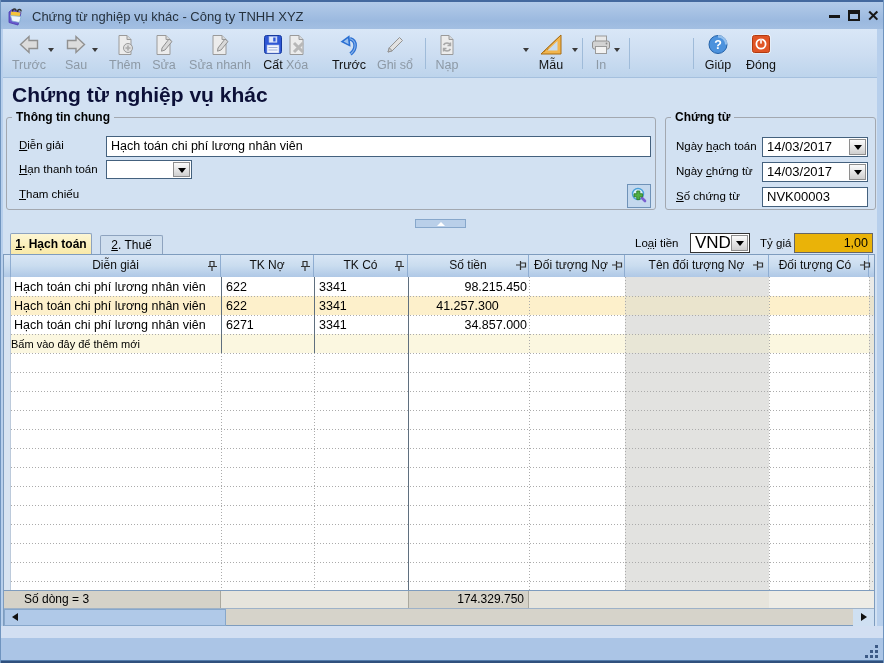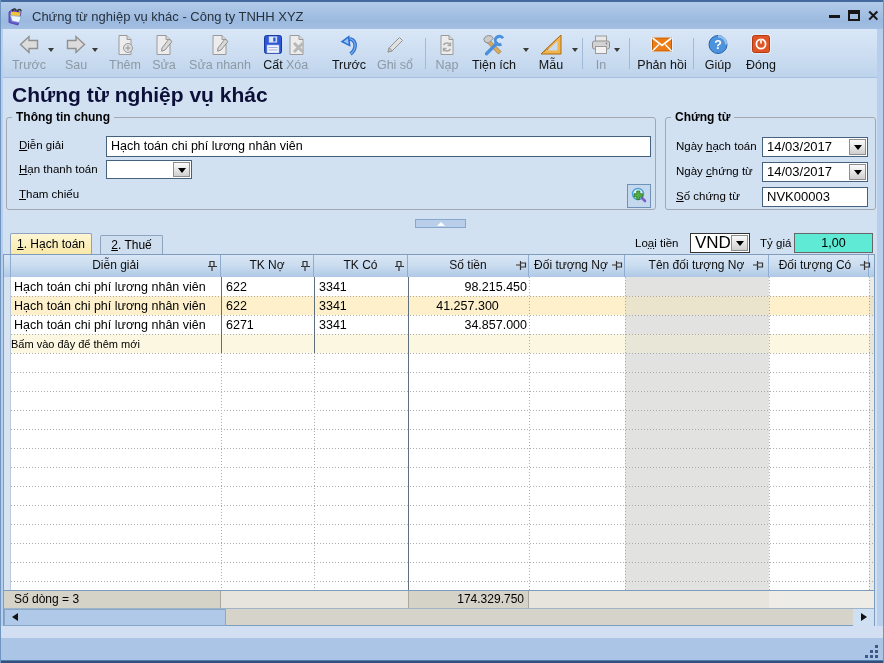--- a/index.html
+++ b/index.html
@@ -150,29 +150,20 @@
     <div class="tsep" style="left:424px"></div>
     <div class="titem" style="left:429px;width:34px">
       <svg class="ticon" width="20" height="24" viewBox="0 0 20 24">
           <path d="M4 2.5 h8 l4 4 v15 h-12 z" fill="#ececec" stroke="#9a9a9a"></path>
           <path d="M12 2.5 v4 h4" fill="#d8d8d8" stroke="#9a9a9a"></path>
           <path d="M6.5 12 a4 4 0 0 1 7 0 M13.5 16 a4 4 0 0 1 -7 0" fill="none" stroke="#a8a8a8" stroke-width="1.6"></path>
           <path d="M13.5 9.5 v3 h-3 M6.5 18.5 v-3 h3" fill="none" stroke="#a8a8a8" stroke-width="1.4"></path>
         </svg>
       <div class="tlabel dis">Nạp</div>
     </div>
-    <div class="titem" style="left:465px;width:56px">
-      <svg class="ticon" width="26" height="24" viewBox="0 0 26 24">
-        <path d="M8.5 7 L20 18.5 L17.5 21 L6 9.5 Z" fill="#dcab62" stroke="#a3742c" stroke-width="0.8"></path>
-        <path d="M2.8 6.2 Q4.5 1.8 10 2.8 L12.5 5.2 L7.5 10.2 L4 9 Z" fill="#cccccc" stroke="#858585" stroke-width="0.9"></path>
-        <path d="M5.5 20.8 L15.8 10.4" stroke="#4a90dd" stroke-width="3.4" stroke-linecap="round"></path>
-        <path d="M22 5.2 A4.2 4.2 0 1 0 20.4 11.2" fill="none" stroke="#4a90dd" stroke-width="3"></path>
-      </svg>
-      <div class="tlabel">Tiện ích</div>
-    </div>
     <div class="tdrop" style="left:522px;top:19px"></div>
     <div class="titem" style="left:531px;width:38px">
       <svg class="ticon" width="26" height="24" viewBox="0 0 26 24">
         <path d="M3 21 L23 21 L23 2 Z" fill="#f2b54d" stroke="#a86d14" stroke-width="1"></path>
         <path d="M9.5 17.5 L19.5 17.5 L19.5 8 Z" fill="#c8dcf0"></path>
         <path d="M3 21 L23 2 M6 19 l1.5-1.5 M9 17 l1.5-1.5" stroke="#a86d14" stroke-width="0.6"></path>
       </svg>
       <div class="tlabel">Mẫu</div>
     </div>
     <div class="tdrop" style="left:571px;top:19px"></div>
@@ -181,29 +172,20 @@
       <svg class="ticon" width="24" height="24" viewBox="0 0 24 24">
         <rect x="6.5" y="3" width="11" height="6" fill="#e8e8e8" stroke="#9a9a9a"></rect>
         <rect x="3.5" y="8" width="17" height="8" rx="2" fill="#d2d2d2" stroke="#909090"></rect>
         <rect x="6.5" y="13.5" width="11" height="7" fill="#f2f2f2" stroke="#9a9a9a"></rect>
         <circle cx="17.5" cy="10.5" r="0.9" fill="#888"></circle>
       </svg>
       <div class="tlabel dis">In</div>
     </div>
     <div class="tdrop" style="left:613px;top:19px"></div>
     <div class="tsep" style="left:628px"></div>
-    <div class="titem" style="left:633px;width:56px">
-      <svg class="ticon" width="26" height="24" viewBox="0 0 26 24">
-        <rect x="2.5" y="4" width="21" height="15" fill="#fff" opacity="0.85"></rect>
-        <rect x="3.5" y="5" width="19" height="13" fill="#ee7c14" stroke="#c05c04" stroke-width="1"></rect>
-        <path d="M3.5 5 L13 12.5 L22.5 5" fill="none" stroke="#fff" stroke-width="1.6"></path>
-        <path d="M3.5 18 L9.8 11.5 M22.5 18 L16.2 11.5" fill="none" stroke="#fff" stroke-width="1.4"></path>
-      </svg>
-      <div class="tlabel">Phản hồi</div>
-    </div>
     <div class="tsep" style="left:692px"></div>
     <div class="titem" style="left:698px;width:38px">
       <svg class="ticon" width="24" height="24" viewBox="0 0 24 24">
         <circle cx="12" cy="11.5" r="9" fill="#4c92dd" stroke="#2361a8"></circle>
         <path d="M12 3.2 a8.3 8.3 0 0 1 8.3 8.3" fill="none" stroke="#a7cdf2" stroke-width="2.5" opacity="0.8"></path>
         <text x="12" y="16" font-family="Liberation Sans" font-size="12.5" font-weight="bold" fill="#fff" text-anchor="middle">?</text>
       </svg>
       <div class="tlabel">Giúp</div>
     </div>
     <div class="titem" style="left:740px;width:40px">
@@ -246,27 +228,27 @@
       <div class="flabel" style="left:10px;top:47px">Ngày <u>c</u>hứng từ</div>
       <div class="tfield" style="left:96px;top:44px;width:106px;height:20px;font-size:13px">14/03/2017<div class="combo-btn"></div></div>
       <div class="flabel" style="left:10px;top:72px"><u>S</u>ố chứng từ</div>
       <div class="tfield" style="left:96px;top:69px;width:106px;height:20px;font-size:13px">NVK00003</div>
     </div>
 
     <div class="abs" style="left:414px;top:141px;width:51px;height:9px;background:#b9cfe9;border:1px solid #87a7cb">
       <div class="abs" style="left:21px;top:2px;width:0;height:0;border-left:4px solid transparent;border-right:4px solid transparent;border-bottom:4px solid #fff"></div>
     </div>
 
-    <div class="tab" style="left:9px;top:155px;width:82px;height:21px;background:linear-gradient(#fdf6d4,#f9e9a8);font-weight:normal;line-height:20px"><u>1</u>. Hạch toán</div>
+    <div class="tab" style="left:9px;top:155px;width:82px;height:21px;background:linear-gradient(#fdf6d4,#f9e9a8);font-weight:bold;line-height:20px"><u>1</u>. Hạch toán</div>
     <div class="tab" style="left:99px;top:157px;width:63px;height:19px;background:#cfdeee;line-height:18px"><u>2</u>. Thuế</div>
 
     <div class="flabel" style="left:634px;top:159px">Lo<u>ạ</u>i tiền</div>
     <div class="tfield" style="left:689px;top:155px;width:60px;height:20px;border-color:#333;font-size:17px">VND<div class="combo-btn"></div></div>
     <div class="flabel" style="left:759px;top:159px">Tỷ <u>g</u>iá</div>
-    <div class="tfield" style="left:793px;top:155px;width:79px;height:20px;background:#5eead4;border-color:#666;text-align:center;padding-right:4px">1,00</div>
+    <div class="tfield" style="left:793px;top:155px;width:79px;height:20px;background:#eab308;border-color:#666;text-align:right;padding-right:4px">1,00</div>
 
     <div id="grid">
 
       <div class="gh" style="left:0;width:7px"></div>
       <div class="gh" style="left:7px;width:210px">Diễn giải</div>
       <div class="gh" style="left:217px;width:93px">TK Nợ</div>
       <div class="gh" style="left:310px;width:94px">TK Có</div>
       <div class="gh" style="left:404px;width:121px">Số tiền</div>
       <div class="gh" style="left:525px;width:96px;padding-right:11px">Đối tượng Nợ</div>
       <div class="gh" style="left:621px;width:144px">Tên đối tượng Nợ</div>
@@ -344,21 +326,21 @@
       <div class="vsolid" style="left:310px;top:22px;height:76px"></div>
       <div class="vsolid" style="left:404px;top:22px;height:313px"></div>
       <div class="vdot" style="left:217px;top:98px;height:237px"></div>
       <div class="vdot" style="left:310px;top:98px;height:237px"></div>
       <div class="vdot" style="left:525px;top:22px;height:313px"></div>
       <div class="vdot" style="left:621px;top:22px;height:313px"></div>
       <div class="vdot" style="left:765px;top:22px;height:313px"></div>
       <div class="vdot" style="left:865px;top:22px;height:313px"></div>
 
       <div class="abs" style="left:0;top:335px;width:870px;height:18px;background:#e6e4dc;border-top:1px solid #7e9cbe">
-        <div class="fcell" style="left:0;width:217px;background:#d5d2c8;border-right:1px solid #aaa89e;line-height:17px;padding-left:10px">Số dòng = 3</div>
+        <div class="fcell" style="left:0;width:217px;background:#d5d2c8;border-right:1px solid #aaa89e;line-height:17px;padding-left:20px">Số dòng = 3</div>
         <div class="fcell" style="left:404px;width:121px;background:#d5d2c8;border-left:1px solid #aaa89e;border-right:1px solid #aaa89e;line-height:17px;text-align:right;padding-right:4px">174.329.750</div>
         <div class="fcell" style="left:765px;width:105px;background:#edece6"></div>
       </div>
 
       <div class="abs" style="left:0;top:353px;width:870px;height:17px;background:#d6d3ca;border-top:1px solid #9eb2c8">
         <div class="abs" style="left:0;top:0;width:222px;height:17px;background:#b0c9e8;border:1px solid #87a7cb"></div>
         <div class="abs" style="left:8px;top:4px;width:0;height:0;border-top:4.5px solid transparent;border-bottom:4.5px solid transparent;border-right:6px solid #111"></div>
         <div class="abs" style="left:849px;top:0;width:21px;height:17px;background:#cfe0f2"></div>
         <div class="abs" style="left:857px;top:4px;width:0;height:0;border-top:4.5px solid transparent;border-bottom:4.5px solid transparent;border-left:6px solid #111"></div>
       </div>

